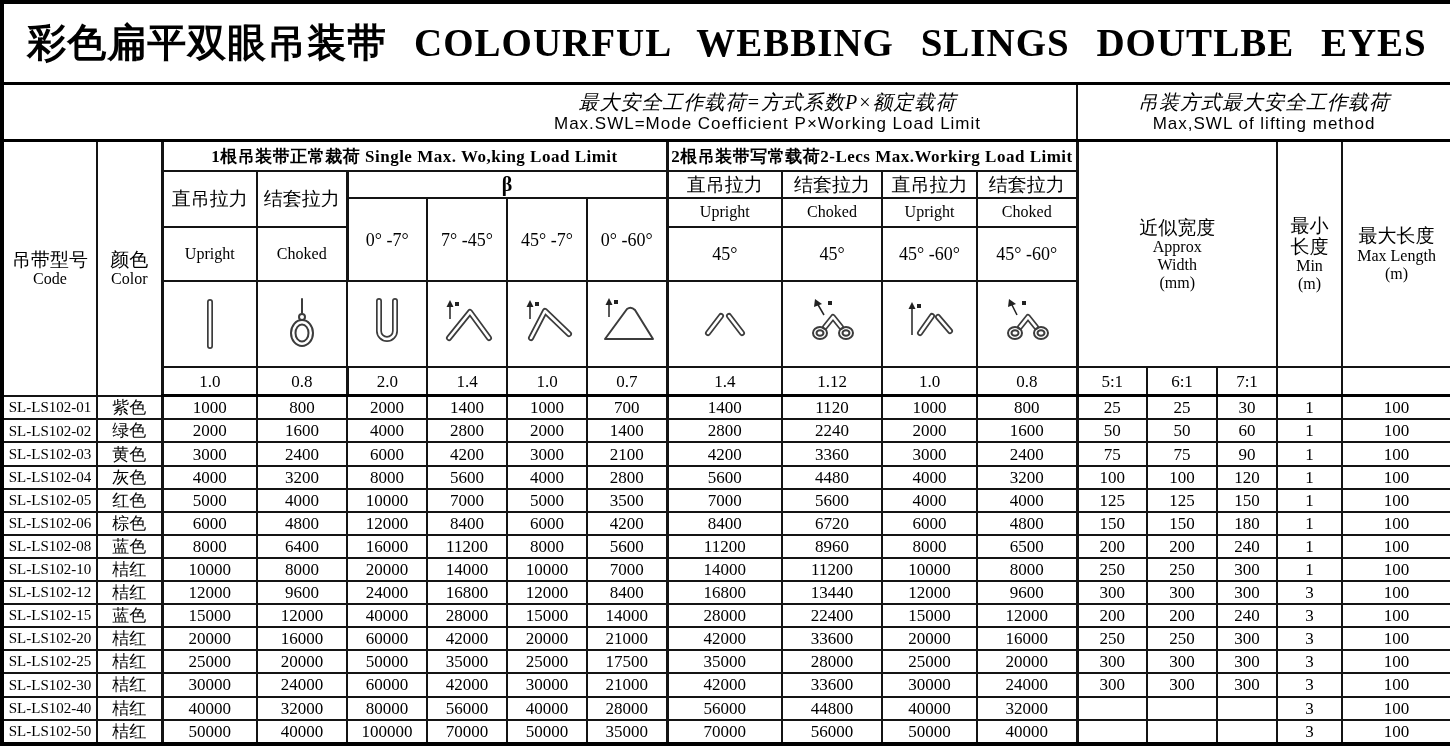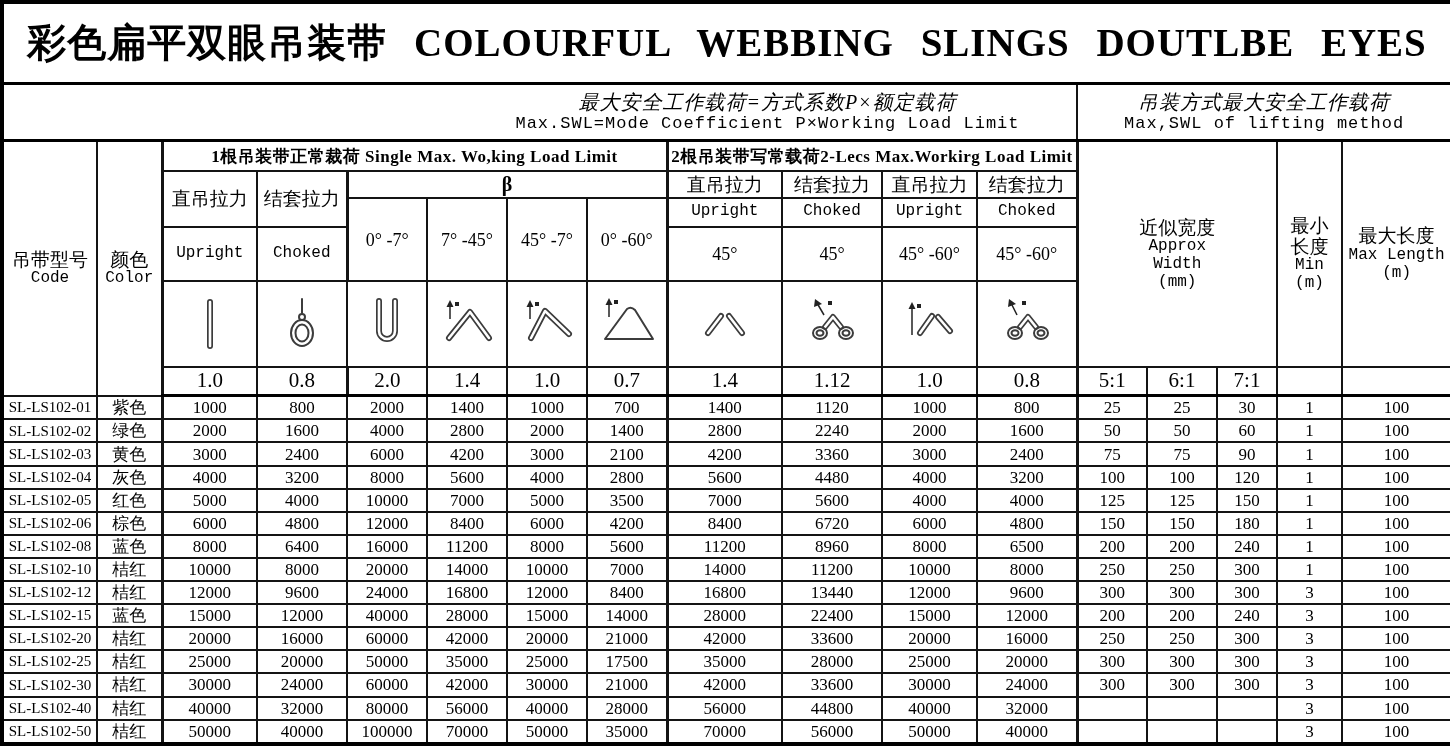--- a/index.html
+++ b/index.html
@@ -9,26 +9,26 @@
     width:1450px;height:746px;
     font-family:"Liberation Serif","DejaVu Serif",serif;
     color:#000;background:#fff;border:4px solid #000;
   }
   td{border:2px solid #141414;text-align:center;vertical-align:middle;padding:0;overflow:hidden;line-height:1.12;}
   tr.title-row td{border-bottom:3px solid #000;font-size:39px;font-weight:600;word-spacing:16px;letter-spacing:1px;}
   tr.formula-row{height:52px;}
   tr.formula-row td{border-bottom:3px solid #000;}
   td.formula-left{padding-left:455px;}
   .f-cn{font-size:20px;letter-spacing:1px;font-style:italic;}
-  .f-en{font-size:17px;letter-spacing:1px;font-family:Liberation Mono, monospace;}
+  .f-en{font-size:17px;letter-spacing:1px;font-family:Liberation Sans, sans-serif;}
   tr.title-row{height:74px;}
   tr.h1{height:28px;} tr.h2{height:24px;} tr.h3{height:26px;} tr.h4{height:50px;}
   tr.icons-row{height:78px;} tr.coef-row{height:26px;}
-  tr.coef-row td{font-size:21px;border-bottom:3px solid #000;}
-  .cn{font-size:19px;} .en{font-size:16px;font-family:Liberation Mono, monospace;}
+  tr.coef-row td{font-size:17px;border-bottom:3px solid #000;}
+  .cn{font-size:19px;} .en{font-size:16px;}
   .grp{font-size:17px;font-weight:600;letter-spacing:0.5px;}
   .beta{font-size:20px;font-weight:600;}
   .angle{font-size:18px;}
   tbody.data td{font-size:17px;}
   tbody.data td.code-cell{font-size:15px;letter-spacing:0;}
   tbody.data td.color-cell{font-size:17px;}
   .tl{border-left-width:3px;}
   svg.hitch{display:block;margin:0 auto;}
   .band-outer{stroke:#3c3c3c;stroke-width:6;fill:none;stroke-linecap:round;stroke-linejoin:round;}
   .band-inner{stroke:#ffffff;stroke-width:2.6;fill:none;stroke-linecap:round;stroke-linejoin:round;}

